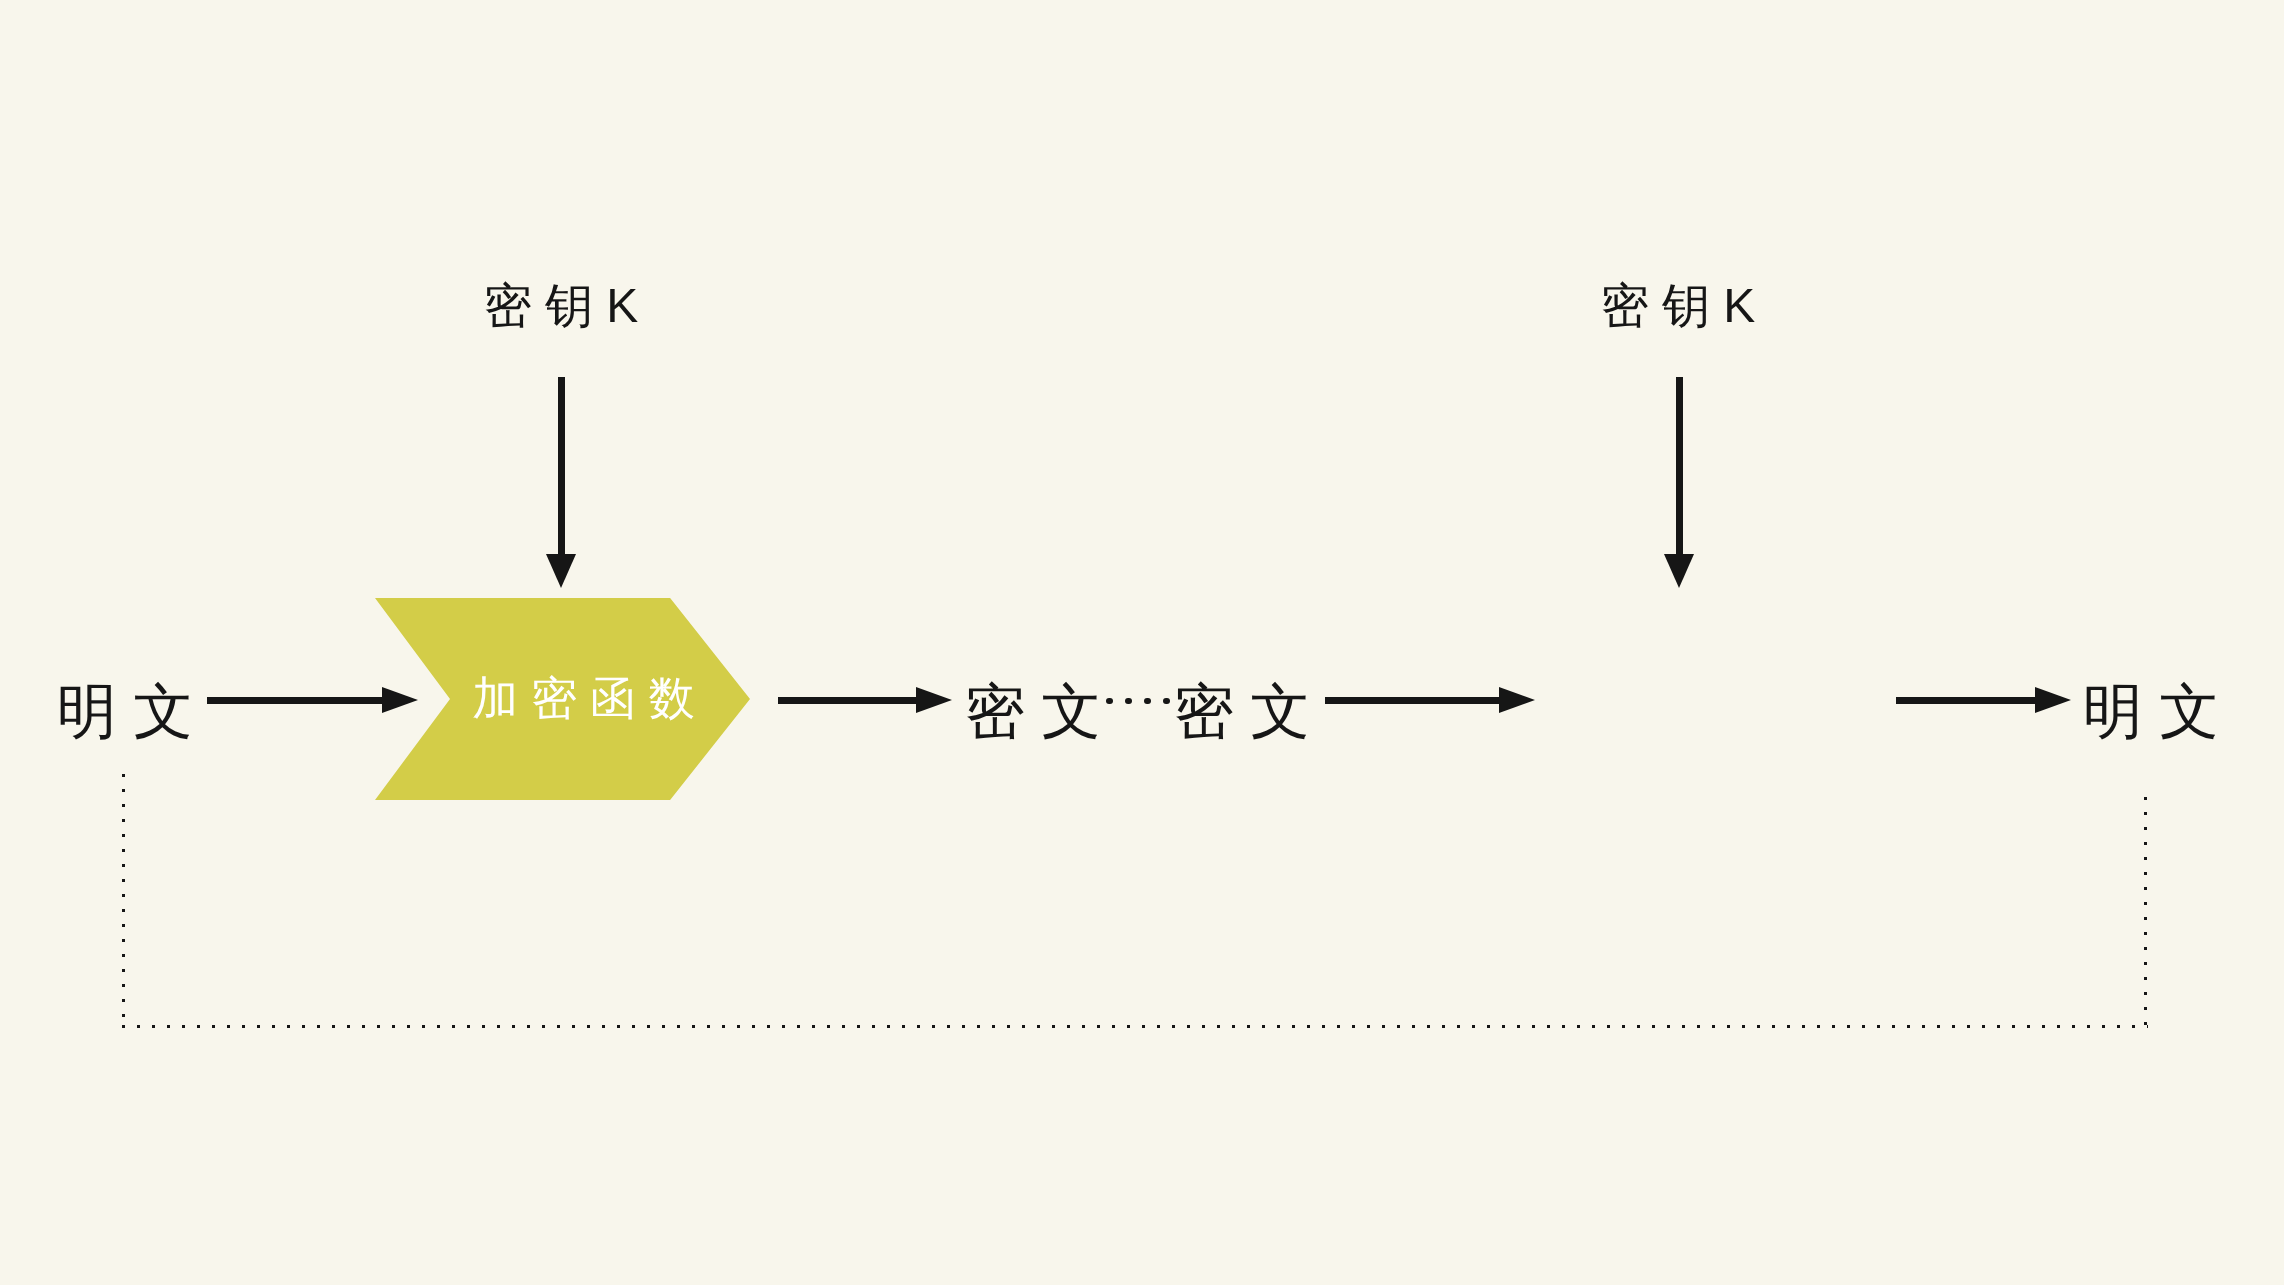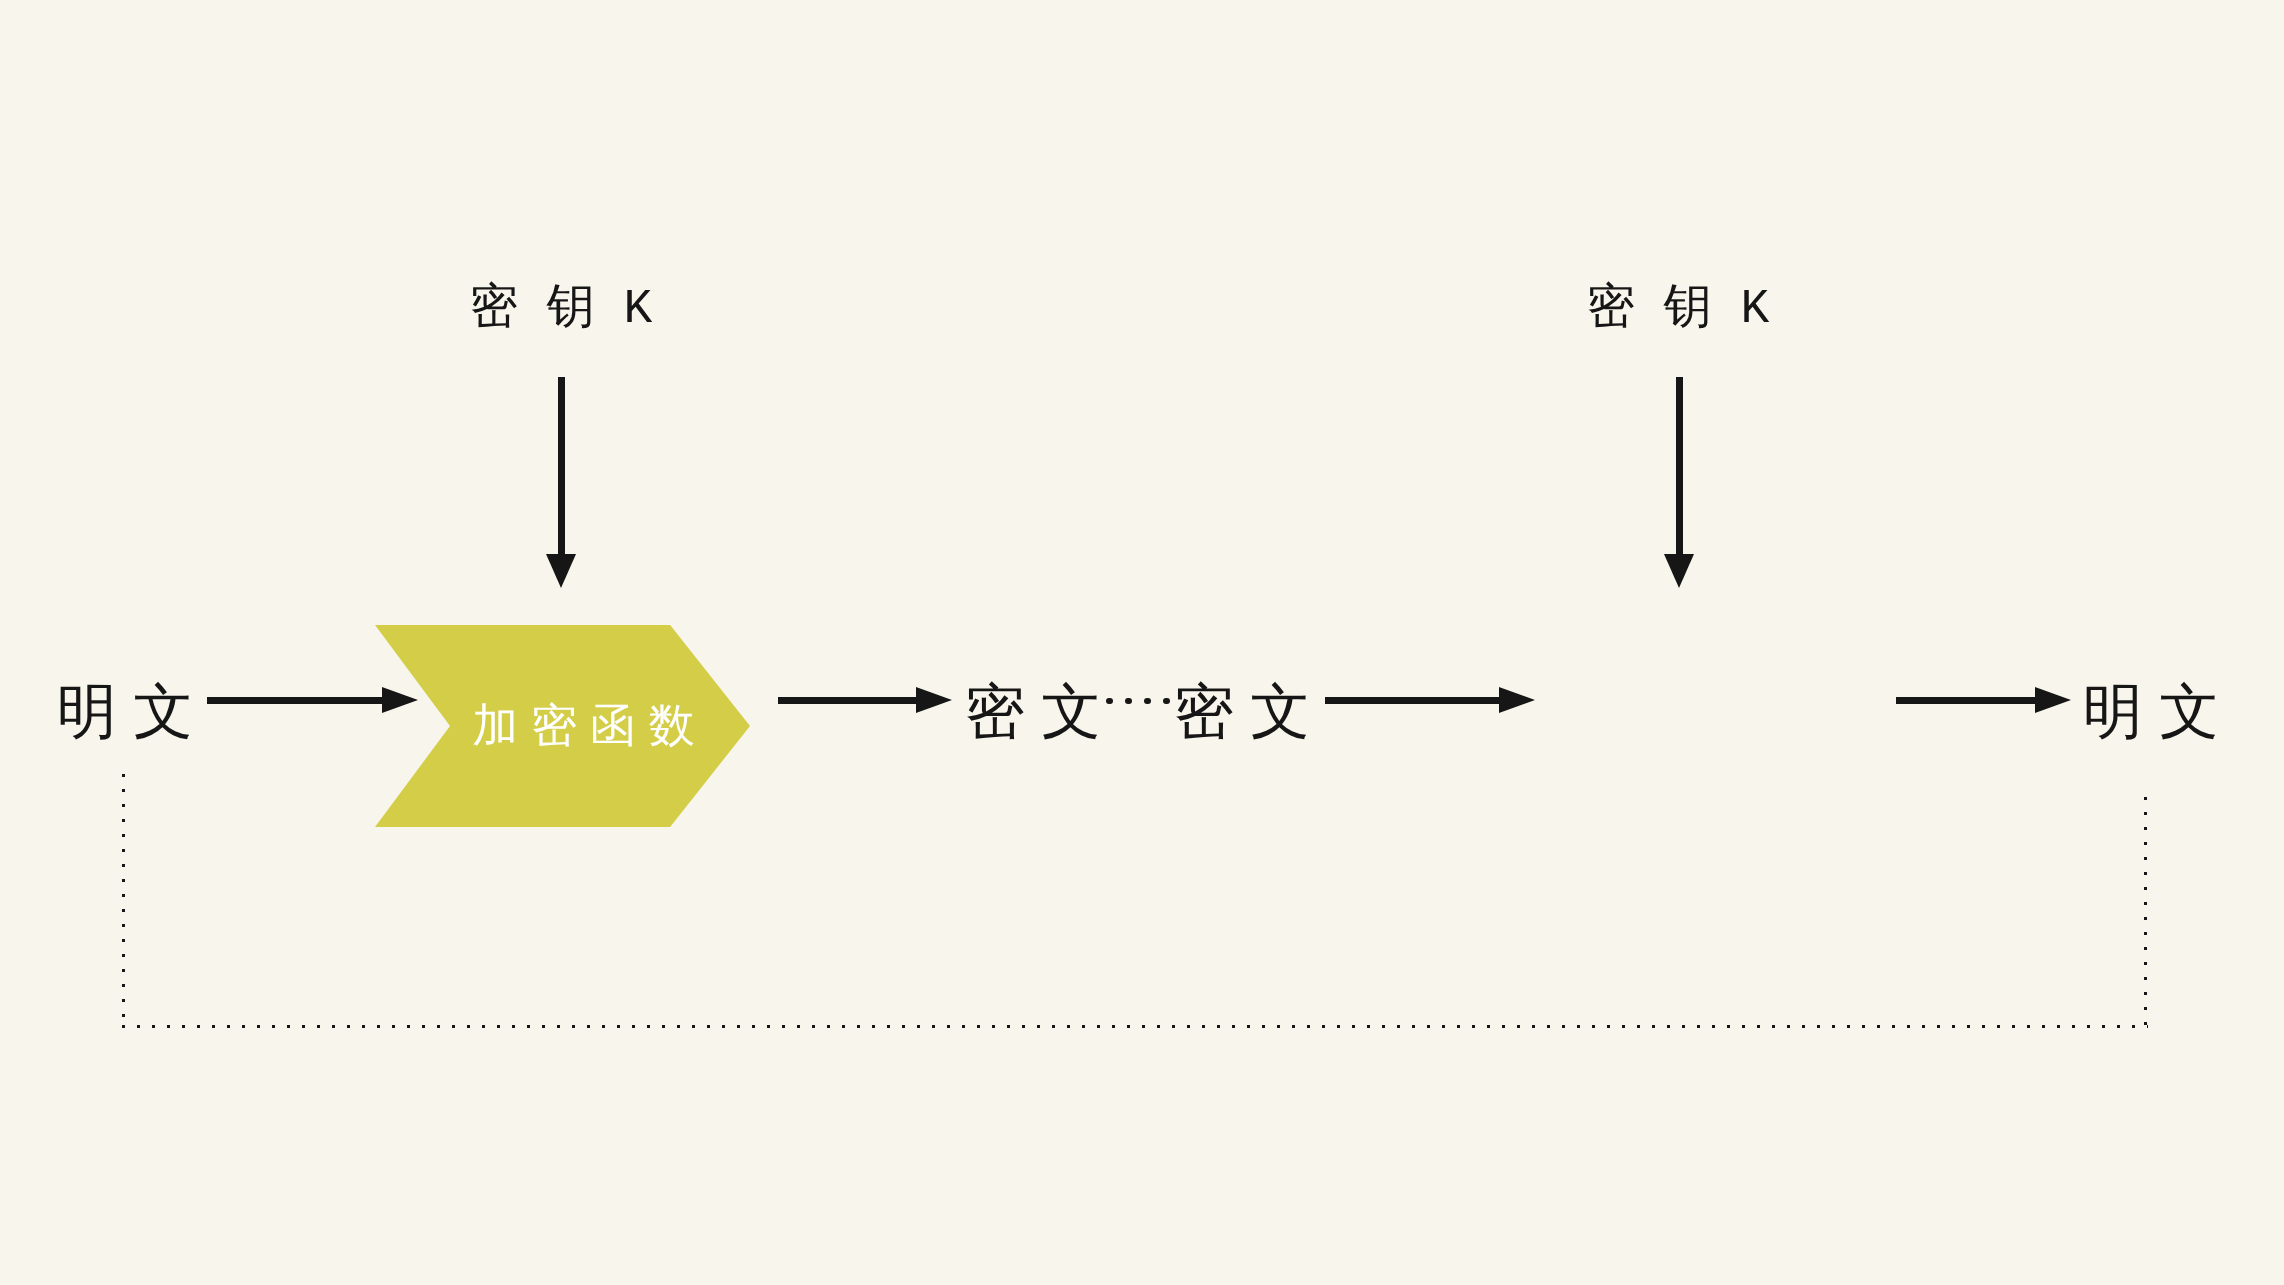--- a/index.html
+++ b/index.html
@@ -23,21 +23,21 @@
     color: var(--ink);
   }
   .label {
     position: absolute;
     display: flex;
     align-items: center;
     justify-content: center;
     color: var(--ink);
     white-space: nowrap;
   }
-  .label.key  { font-size: 48px; font-family: Liberation Mono, monospace; }
+  .label.key  { font-size: 48px; }
   .label.main { font-size: 60px; margin-top: 11px; }
 
   
   .harrow {
     position: absolute;
     display: flex;
     align-items: center;
     height: 26px;
   }
   .harrow .shaft {
@@ -136,21 +136,21 @@
     <div class="head"></div>
   </div>
 
   <div class="label main" style="left:58px; top:672px; width:134px; height:58px;">明 文</div>
 
   <div class="harrow" style="left:207px; top:687px; width:211px;">
     <div class="shaft"></div>
     <div class="head"></div>
   </div>
 
-  <div class="chevron" style="left:375px; top:625px; width:375px; height:202px;">
+  <div class="chevron" style="left:375px; top:598px; width:375px; height:202px;">
     <span class="chevron-label">加 密 函 数</span>
   </div>
 
   <div class="harrow" style="left:778px; top:687px; width:174px;">
     <div class="shaft"></div>
     <div class="head"></div>
   </div>
 
   <div class="label main" style="left:966px; top:672px; width:134px; height:58px;">密 文</div>
 

